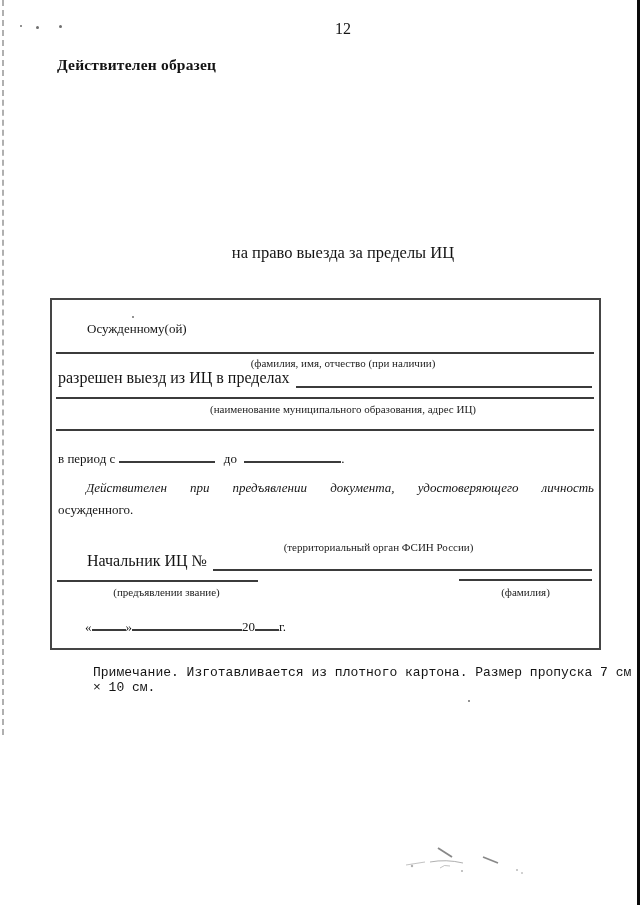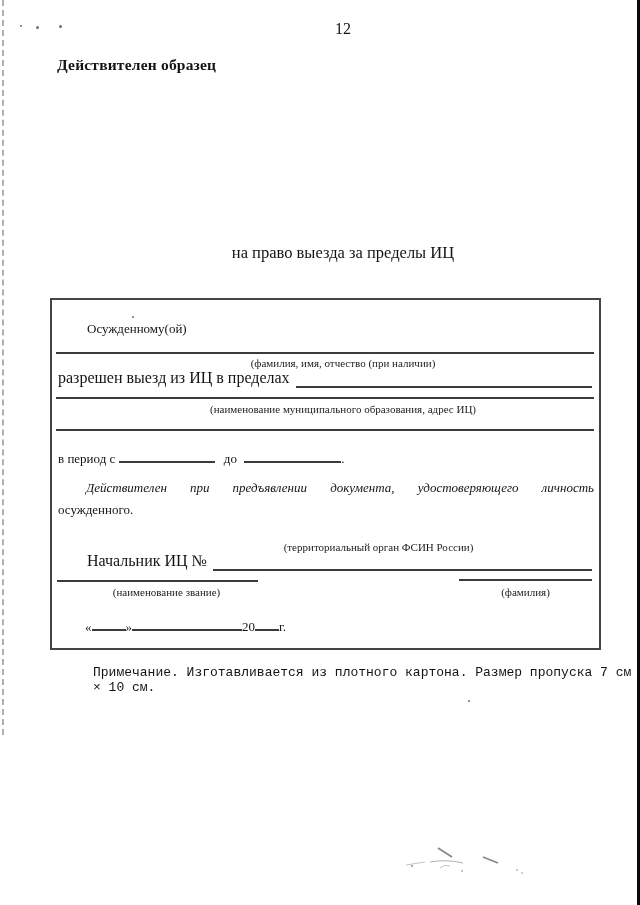--- a/index.html
+++ b/index.html
@@ -72,21 +72,21 @@
   <div class="abs txt just" style="top:478px;left:58px;width:536px;text-indent:28px;">Действителен при предъявлении документа, удостоверяющего личность</div>
   <div class="abs txt" style="top:500px;left:58px;">осужденного.</div>
 
   <div class="abs fillrow" style="top:517px;left:87px;width:505px;margin-top:34px;">
     <span class="lbl">Начальник ИЦ №</span>
     <span class="fill"></span>
   </div>
   <div class="abs cap" style="top:541px;left:166px;width:425px;">(территориальный орган ФСИН России)</div>
 
   <div class="abs rule" style="top:580px;left:57px;width:201px;"></div>
-  <div class="abs cap" style="top:586px;left:66px;width:201px;">(наименование звание)</div>
+  <div class="abs cap" style="top:586px;left:66px;width:201px;">(предъявлении звание)</div>
 
   <div class="abs rule" style="top:579px;left:459px;width:133px;"></div>
   <div class="abs cap" style="top:586px;left:459px;width:133px;">(фамилия)</div>
 
   <div class="abs txt" style="top:614px;left:85px;">
     <span>«</span><span class="blank" style="width:34px;"></span><span>»</span><span class="blank" style="width:110px;"></span><span>20</span><span class="blank" style="width:24px;"></span><span>г.</span>
   </div>
 
   <div class="abs note" style="top:665px;left:93px;font-family:Liberation Mono, monospace;">Примечание. Изготавливается из плотного картона. Размер пропуска 7 см × 10 см.</div>
 

